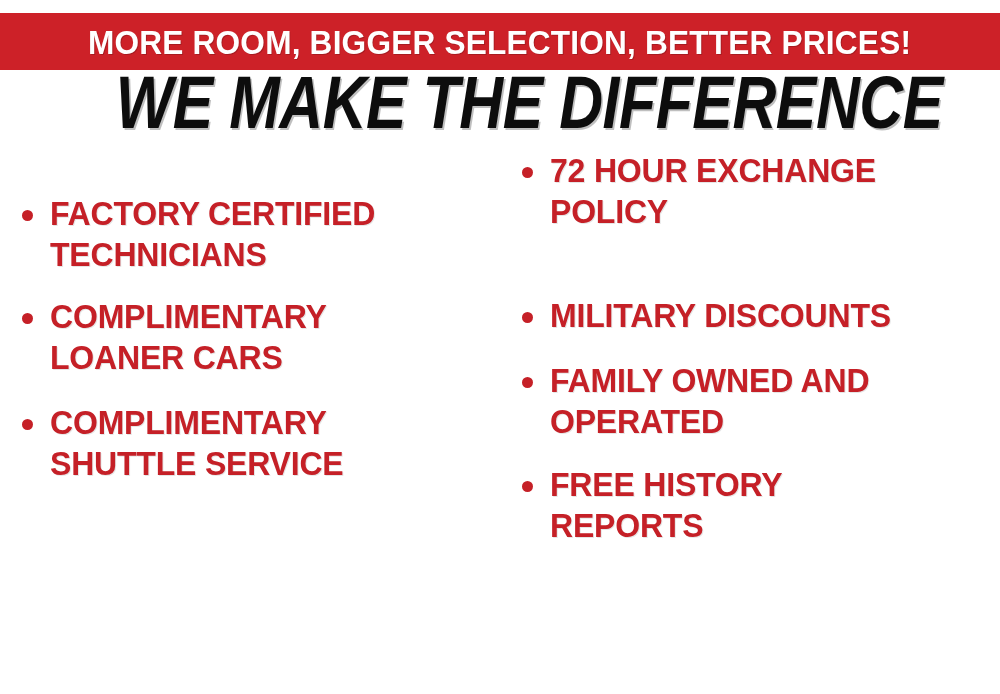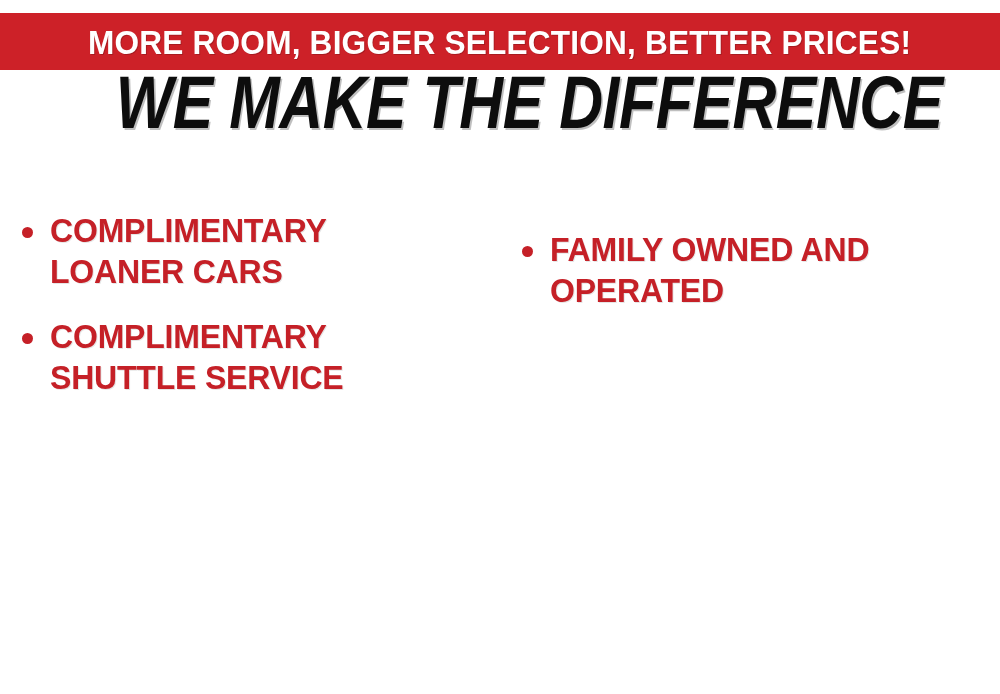--- a/index.html
+++ b/index.html
@@ -135,50 +135,69 @@
 </div>
 
 <div id="columns">
 
   <div class="column" id="col-left">
 
     <div class="sp-1"></div>
 
     <div class="sp-2"></div>
 
+    <div class="bullet-item">
+      <span class="bullet-dot"></span>
+      <span class="bullet-text">FACTORY CERTIFIED
+TECHNICIANS</span>
+    </div>
     <div class="sp-3"></div>
 
     <div class="bullet-item">
       <span class="bullet-dot"></span>
       <span class="bullet-text">COMPLIMENTARY
 LOANER CARS</span>
     </div>
     <div class="sp-4"></div>
 
     <div class="bullet-item">
       <span class="bullet-dot"></span>
       <span class="bullet-text">COMPLIMENTARY
 SHUTTLE SERVICE</span>
     </div>
 
   </div>
 
   <div class="column" id="col-right">
 
+    <div class="bullet-item">
+      <span class="bullet-dot"></span>
+      <span class="bullet-text">72 HOUR EXCHANGE
+POLICY</span>
+    </div>
     <div class="rsp-1"></div>
 
     <div class="rsp-2"></div>
 
     <div class="rsp-3"></div>
 
+    <div class="bullet-item">
+      <span class="bullet-dot"></span>
+      <span class="bullet-text">MILITARY DISCOUNTS</span>
+    </div>
     <div class="rsp-4"></div>
 
     <div class="bullet-item">
       <span class="bullet-dot"></span>
       <span class="bullet-text">FAMILY OWNED AND
 OPERATED</span>
     </div>
     <div class="rsp-5"></div>
 
+    <div class="bullet-item">
+      <span class="bullet-dot"></span>
+      <span class="bullet-text">FREE HISTORY
+REPORTS</span>
+    </div>
 
   </div>
 
 </div>
 
 </body></html>

